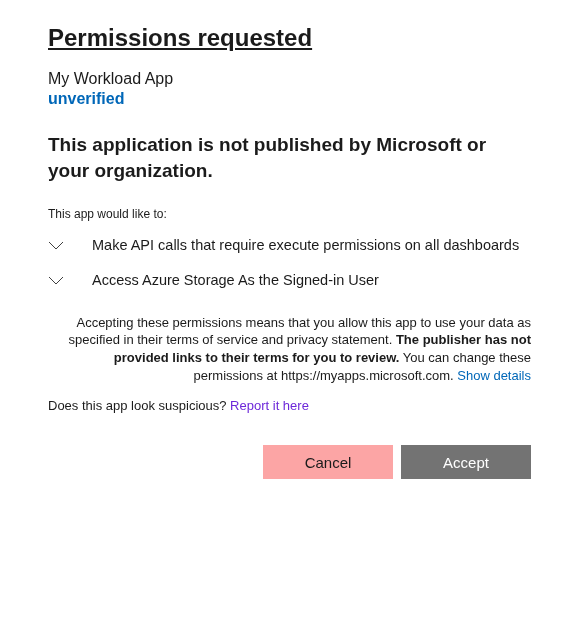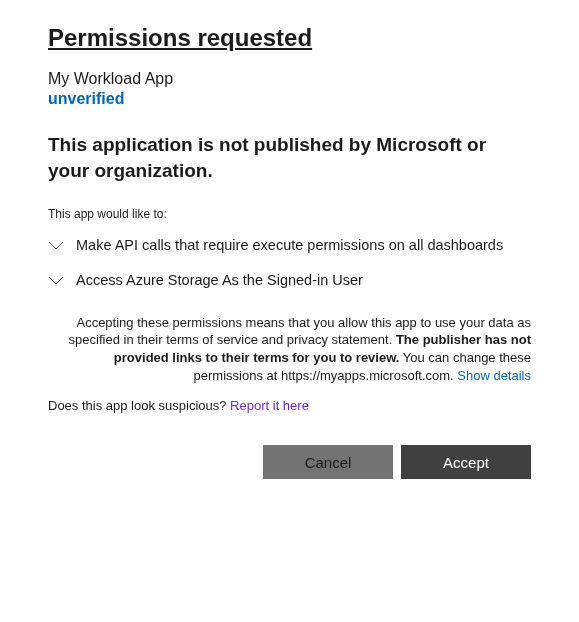--- a/index.html
+++ b/index.html
@@ -47,21 +47,21 @@
       font-weight: 400;
       color: #1b1b1b;
       margin-bottom: 14px;
     }
     .perm-list {
       margin-bottom: 24px;
     }
     .perm-item {
       display: flex;
       align-items: flex-start;
-      gap: 12px;
+      gap: 28px;
       margin-bottom: 14px;
       cursor: pointer;
     }
     .perm-item .chev {
       flex-shrink: 0;
       width: 16px;
       height: 16px;
       margin-top: 3px;
       color: #404040;
     }
@@ -100,25 +100,25 @@
     }
     .btn {
       width: 130px;
       height: 34px;
       font-size: 15px;
       border: none;
       cursor: pointer;
       font-family: inherit;
     }
     .btn-cancel {
-      background: #737373;
+      background: #fca5a5;
       color: #1b1b1b;
     }
     .btn-accept {
-      background: #404040;
+      background: #737373;
       color: #fff;
     }
   </style>
 </head>
 <body>
 
 <h1 class="title">Permissions requested</h1>
 
 <div class="app-name">My Workload App</div>
 <div class="verification">unverified</div>

